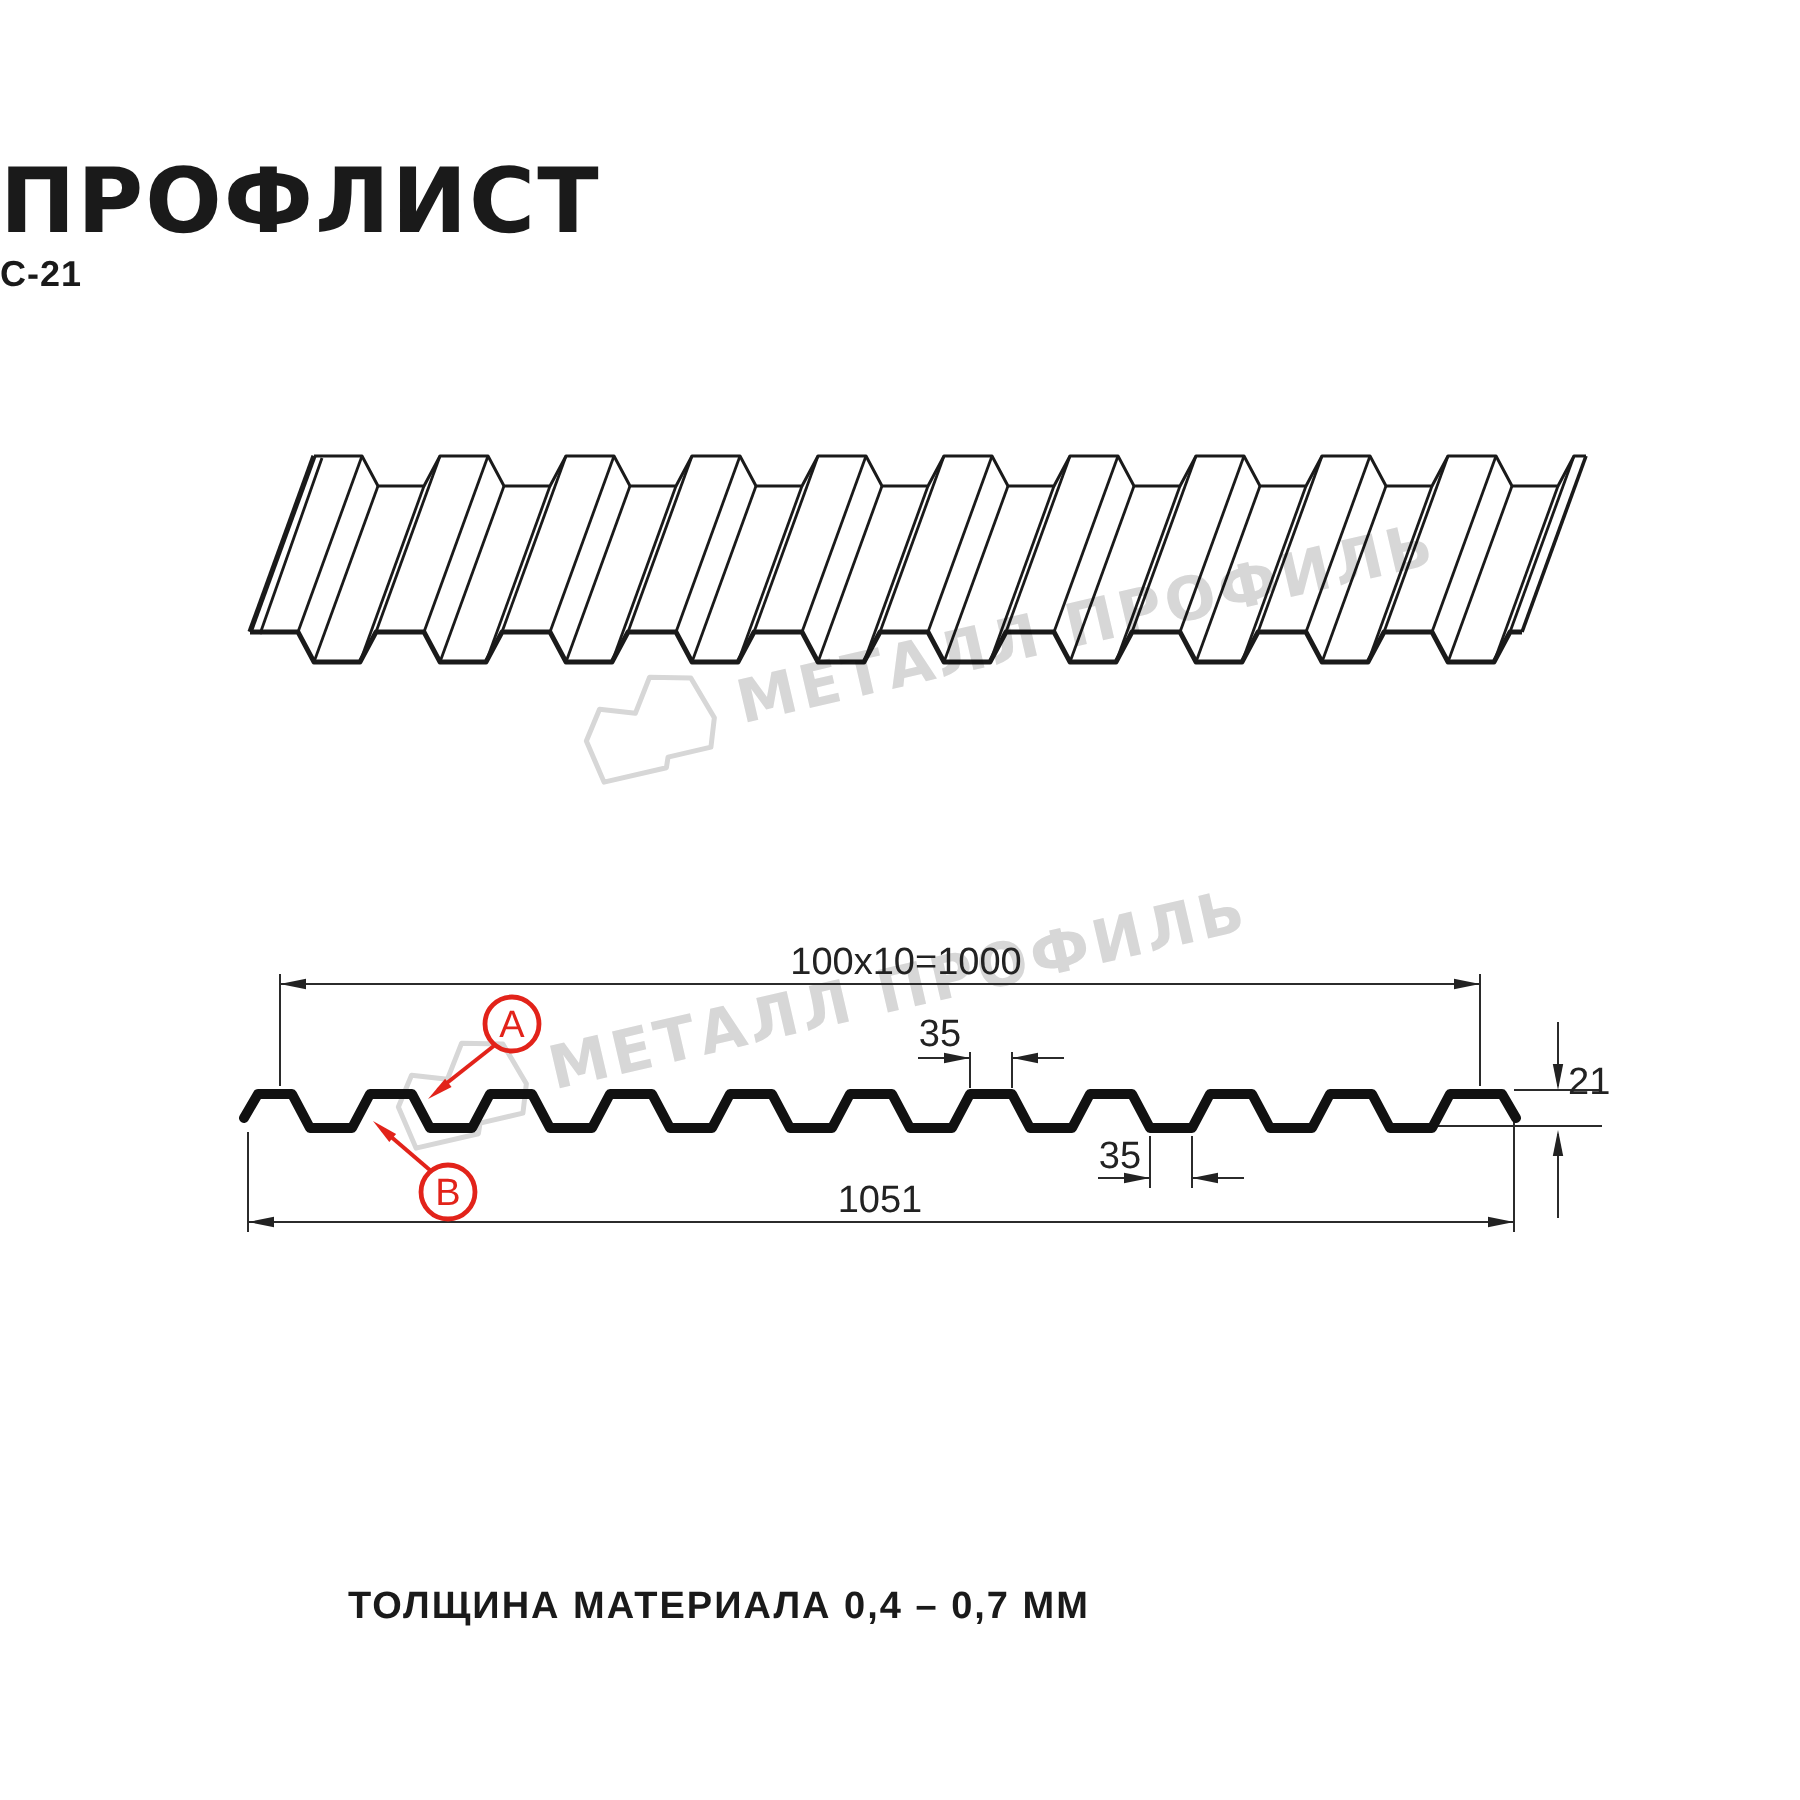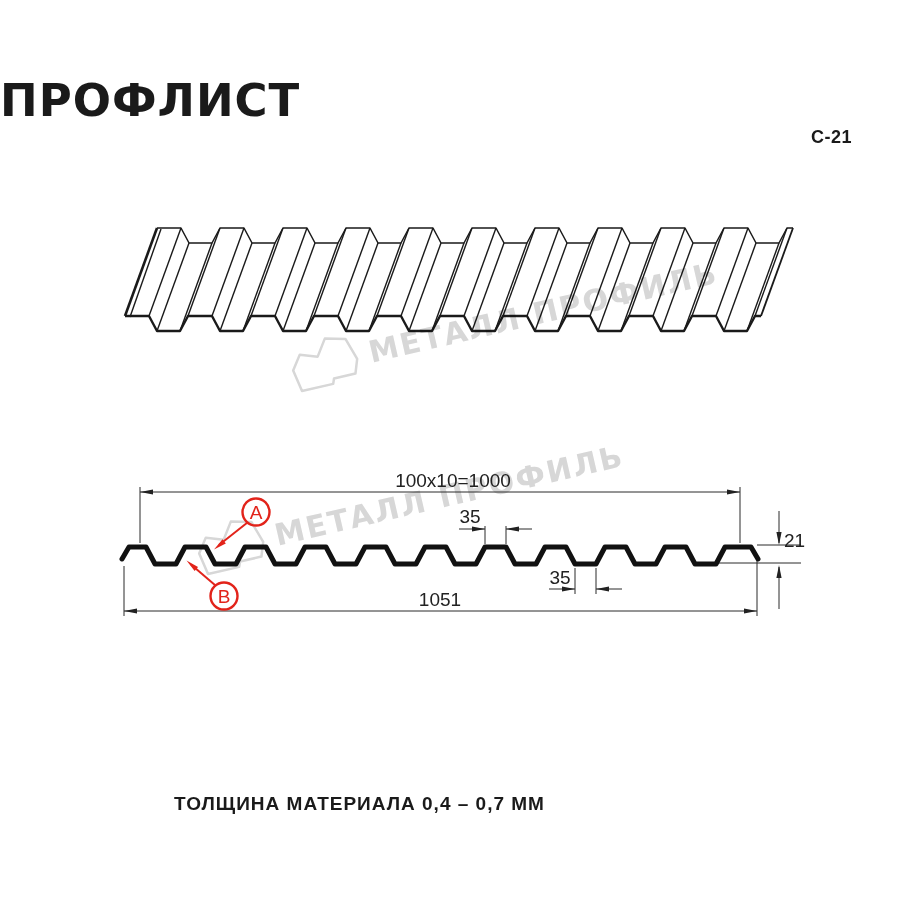--- a/index.html
+++ b/index.html
@@ -7,21 +7,21 @@
     width:900px;height:900px;position:relative;background:#ffffff;
     font-family:"Liberation Sans",sans-serif;color:var(--ink,#1a1a1a);
     overflow:hidden;
   }
   .title{
     position:absolute;top:74px;left:0;width:900px;
     font-family:"DejaVu Sans",sans-serif;
     font-size:45px;font-weight:bold;letter-spacing:1px;color:var(--ink,#1a1a1a);
   }
   .subtitle{
-    position:absolute;top:127px;left:0;width:852px;text-align:right;
+    position:absolute;top:127px;left:0;width:852px;text-align:left;
     font-size:18px;font-weight:bold;letter-spacing:.5px;color:var(--ink,#1a1a1a);
   }
   .sheet3d{position:absolute;left:105px;top:200px;width:710px;height:145px;z-index:1;}
   .wm{
     position:absolute;display:flex;align-items:center;gap:10px;z-index:2;
     transform:rotate(-13deg);transform-origin:0 50%;
     font-family:"DejaVu Sans",sans-serif;font-weight:bold;font-size:30px;
     letter-spacing:2px;white-space:nowrap;color:var(--wm,#d7d7d7);
     mix-blend-mode:multiply;
   }

